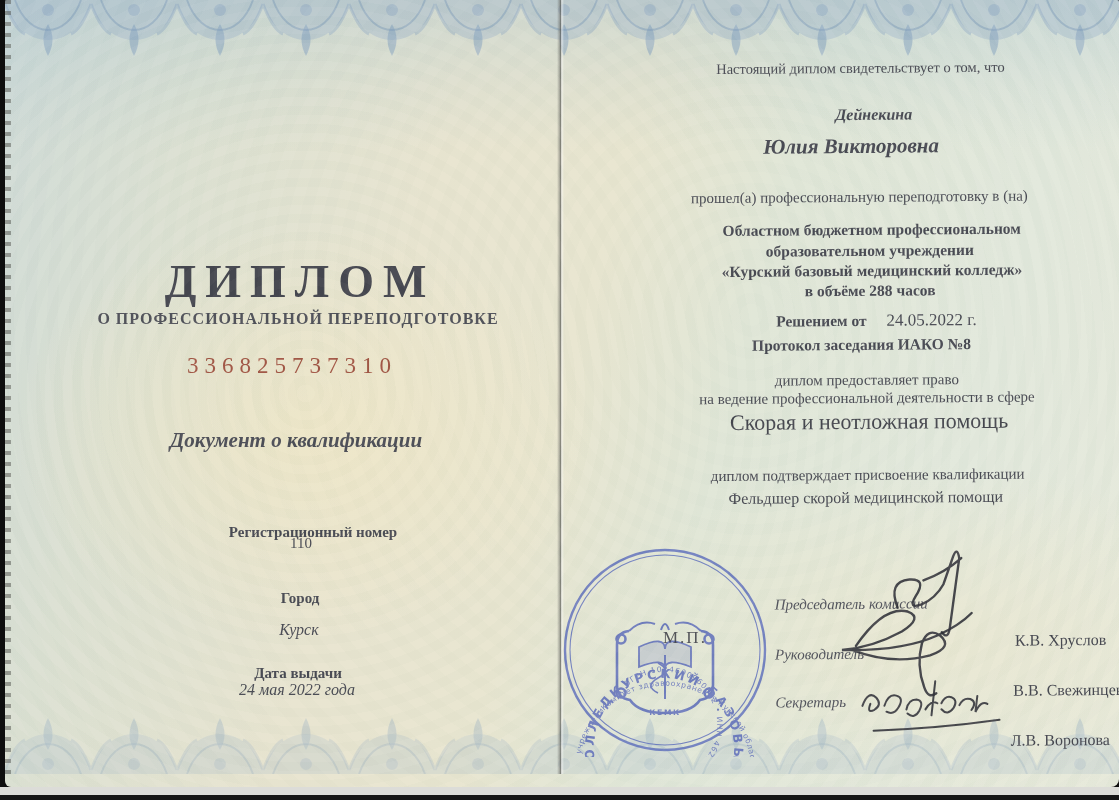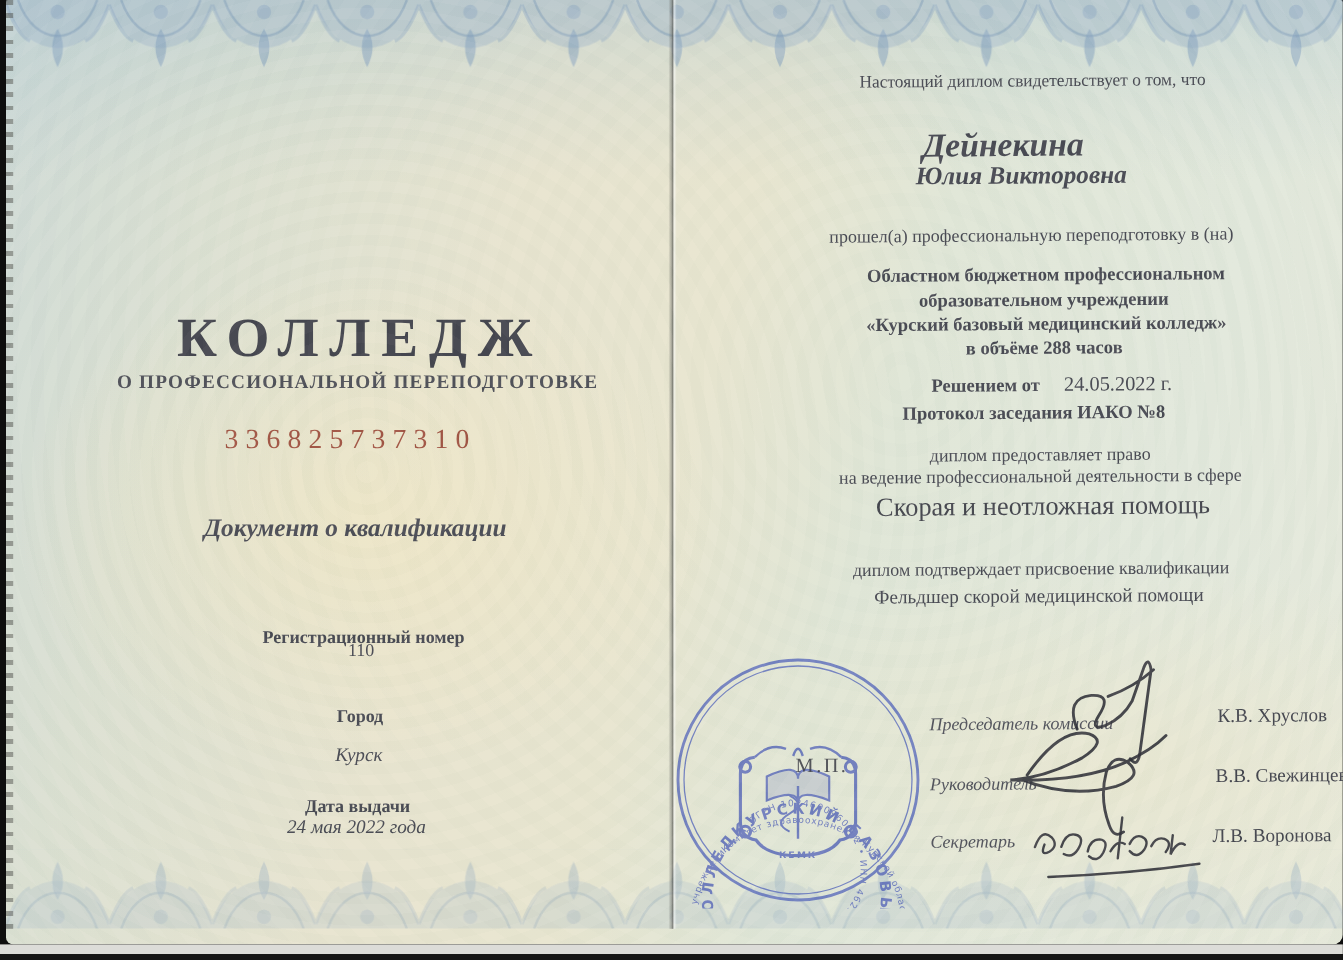--- a/index.html
+++ b/index.html
@@ -47,21 +47,21 @@
   .med { font-size:16px;font-style:italic; }
 
   
   .rightwrap { position:absolute; inset:0; transform:rotate(-0.45deg); transform-origin:840px 400px; }
   .semib { font-weight:600; }
   .field { font-size:22px; color:#3d3e46; }
   .decision { display:flex; gap:20px; align-items:baseline; transform:translateX(-50%); }
   .decision .dval { font-size:17px; }
 
   .sigrole { font-style:italic; font-size:15px; color:#4a4b54; }
-  .signame { font-size:16px; color:#3c3d46; }
+  .signame { font-size:16px; color:#3c3d46;margin-top:43px; }
   svg.sigs { position:absolute; left:815px; top:538px; width:200px; height:200px; }
   svg.sigs path { fill:none; stroke:#26262e; stroke-width:2.4; stroke-linecap:round; opacity:.88; }
 
   
   svg.seal { position:absolute; left:553px; top:543px; width:214px; height:214px; opacity:.8; filter:blur(.4px); }
   svg.seal text { font-family:"DejaVu Sans","Liberation Sans",sans-serif; fill:#4d5db5; }
   .mp { position:absolute; left:658px; top:628px; font-size:17px; letter-spacing:2px; color:#3b3c45; opacity:.85; z-index:5; }
 </style>
 </head>
 <body>
@@ -82,35 +82,35 @@
       <rect x="0" y="0" width="100%" height="66" fill="url(#sc)"></rect>
     </svg>
     <svg class="border bottom">
       <rect x="0" y="0" width="100%" height="66" fill="url(#sc)"></rect>
     </svg>
 
     <div class="perforation"></div>
     <div class="fold"></div>
 
     <div>
-      <div class="t c title" style="left:295px; top:255px;">КОЛЛЕДЖ</div>
+      <div class="t c title" style="left:295px; top:255px;">ДИПЛОМ</div>
       <div class="t c subtitle" style="left:293px; top:310px;text-align:center;">О ПРОФЕССИОНАЛЬНОЙ ПЕРЕПОДГОТОВКЕ</div>
       <div class="t c serial" style="left:287px; top:353px;">336825737310</div>
       <div class="t c doctype" style="left:291px; top:428px;">Документ о квалификации</div>
-      <div class="t c small semib" style="left:298px; top:524px;">Регистрационный номер</div>
+      <div class="t c small semib" style="left:308px; top:524px;">Регистрационный номер</div>
       <div class="t c small" style="left:296px; top:535px;">110</div>
       <div class="t c small semib" style="left:295px; top:590px;">Город</div>
       <div class="t c med" style="left:294px; top:621px;">Курск</div>
       <div class="t c small semib" style="left:293px; top:665px;">Дата  выдачи</div>
       <div class="t c med" style="left:292px; top:681px;">24 мая 2022 года</div>
     </div>
 
     <div class="rightwrap">
       <div class="t c" style="left:858px; top:60px;  font-size:14.5px;">Настоящий диплом свидетельствует о том, что</div>
-      <div class="t c b it" style="left:833px; top:106px; font-size:28px;font-family:Liberation Serif, serif;">Дейнекина</div>
+      <div class="t c b it" style="left:871px; top:106px; font-size:16px;font-family:Liberation Serif, serif;">Дейнекина</div>
       <div class="t c b it" style="left:848px; top:134px; font-size:21px;">Юлия Викторовна</div>
       <div class="t c" style="left:856px; top:189px; font-size:15px;">прошел(а) профессиональную переподготовку в (на)</div>
 
       <div class="t c semib" style="left:868px; top:221px; font-size:15.5px;">Областном бюджетном профессиональном</div>
       <div class="t c semib" style="left:866px; top:242px; font-size:15.5px;">образовательном учреждении</div>
       <div class="t c semib" style="left:868px; top:262px; font-size:15.5px;">«Курский базовый медицинский колледж»</div>
       <div class="t c semib" style="left:866px; top:282px; font-size:15.5px;">в объёме 288 часов</div>
 
       <div class="t decision" style="left:872px; top:311px;">
         <span class="semib" style="font-size:15.5px;">Решением от</span>

